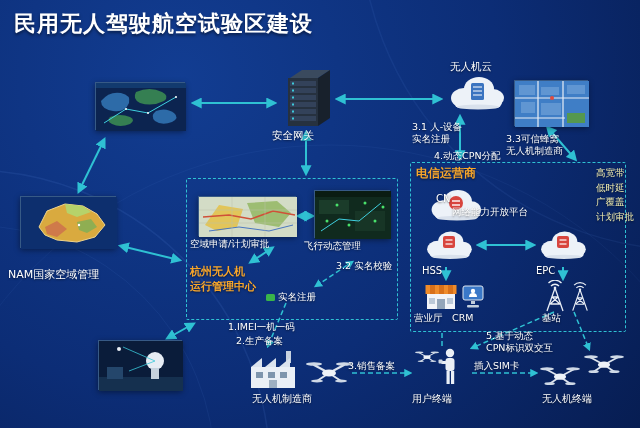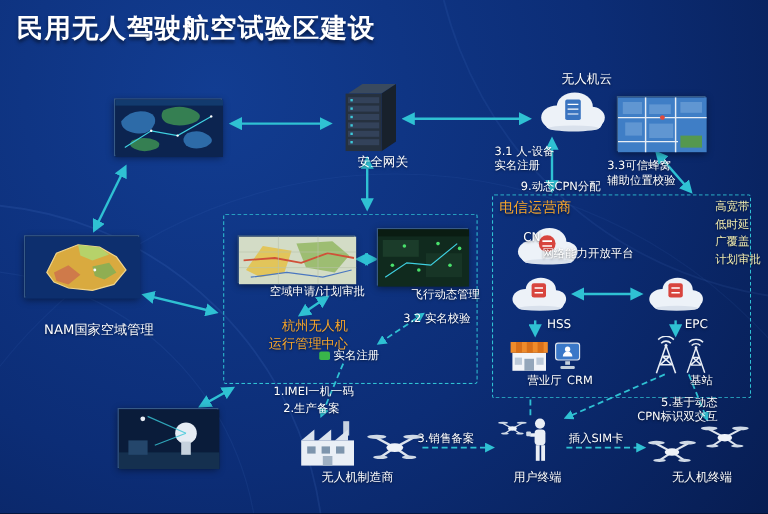--- a/index.html
+++ b/index.html
@@ -2,22 +2,22 @@
 <html><head>
 <meta charset="utf-8">
 <style>
   *{margin:0;padding:0;box-sizing:border-box}
   body{background:#04102e;font-family:"DejaVu Sans","Liberation Sans",sans-serif}
   #canvas{position:relative;width:640px;height:428px;overflow:hidden;
     background:radial-gradient(circle at 28% 18%, #123d92 0%, #0c2d76 55%, #071d52 100%)}
   .abs{position:absolute}
   .lbl{position:absolute;color:#fff;font-size:10px;line-height:1.3;text-shadow:0 1px 2px rgba(0,0,0,.55)}
   .pre{white-space:pre-line}
-  .c{text-align:right}
-  .orange{color:#f8a62b;font-weight:400}
+  .c{text-align:left}
+  .orange{color:#f8a62b;font-weight:700}
   .dashed-box{position:absolute;border:1px dashed #2fc1d3;border-radius:2px}
   .img-node{position:absolute;box-shadow:0 2px 6px rgba(0,0,0,.45);border:1px solid rgba(140,200,240,.35);background:#0a1f4e}
   .img-node svg,.icon svg{display:block}
   .icon{position:absolute}
   #title{position:absolute;left:14px;top:9px;font-size:22px;font-weight:700;color:#fff;letter-spacing:1px;text-shadow:0 2px 3px rgba(0,0,0,.5)}
   .note-yellow{color:#f3eeb0}
   .badge-green{display:inline-block;width:9px;height:7px;background:#39b54a;border-radius:1.5px;margin-right:3px;vertical-align:middle}
 </style>
 </head>
 <body>
@@ -201,23 +201,23 @@
           <line x1="48" y1="0" x2="48" y2="46"></line>
         <line x1="0" y1="17" x2="74" y2="17"></line>
           <line x1="0" y1="37" x2="50" y2="37"></line>
       </g>
       <circle cx="37" cy="17" r="2" fill="#e24a3b"></circle>
     </svg>
   </div>
 
   <div class="lbl pre" style="left:412px;top:121px;font-size:9.5px">3.1 人-设备
 实名注册</div>
-  <div class="lbl" style="left:434px;top:150px;font-size:9.5px">9.动态CPN分配</div>
+  <div class="lbl" style="left:434px;top:150px;font-size:9.5px">4.动态CPN分配</div>
   <div class="lbl pre" style="left:506px;top:133px;font-size:9.5px">3.3可信蜂窝
-辅助位置校验</div>
+无人机制造商</div>
 
   <div class="img-node" style="left:198px;top:196px;width:98px;height:40px">
     <svg viewBox="0 0 98 40" width="98" height="40">
       <rect width="98" height="40" fill="#d3dcc6"></rect>
       <polygon points="6,28 20,8 44,12 38,30 18,34" fill="#e2c55a"></polygon>
       <polygon points="48,6 78,4 92,16 80,30 56,26" fill="#9dbd72"></polygon>
       <polyline points="4,20 30,18 52,22 74,14 96,18" stroke="#d05038" stroke-width="1.5" fill="none"></polyline>
       <polyline points="10,34 40,30 70,34 94,28" stroke="#4a77c0" stroke-width="1" fill="none"></polyline>
       <g stroke="#b8c2aa" stroke-width=".5">
         <line x1="0" y1="13" x2="98" y2="13"></line>

